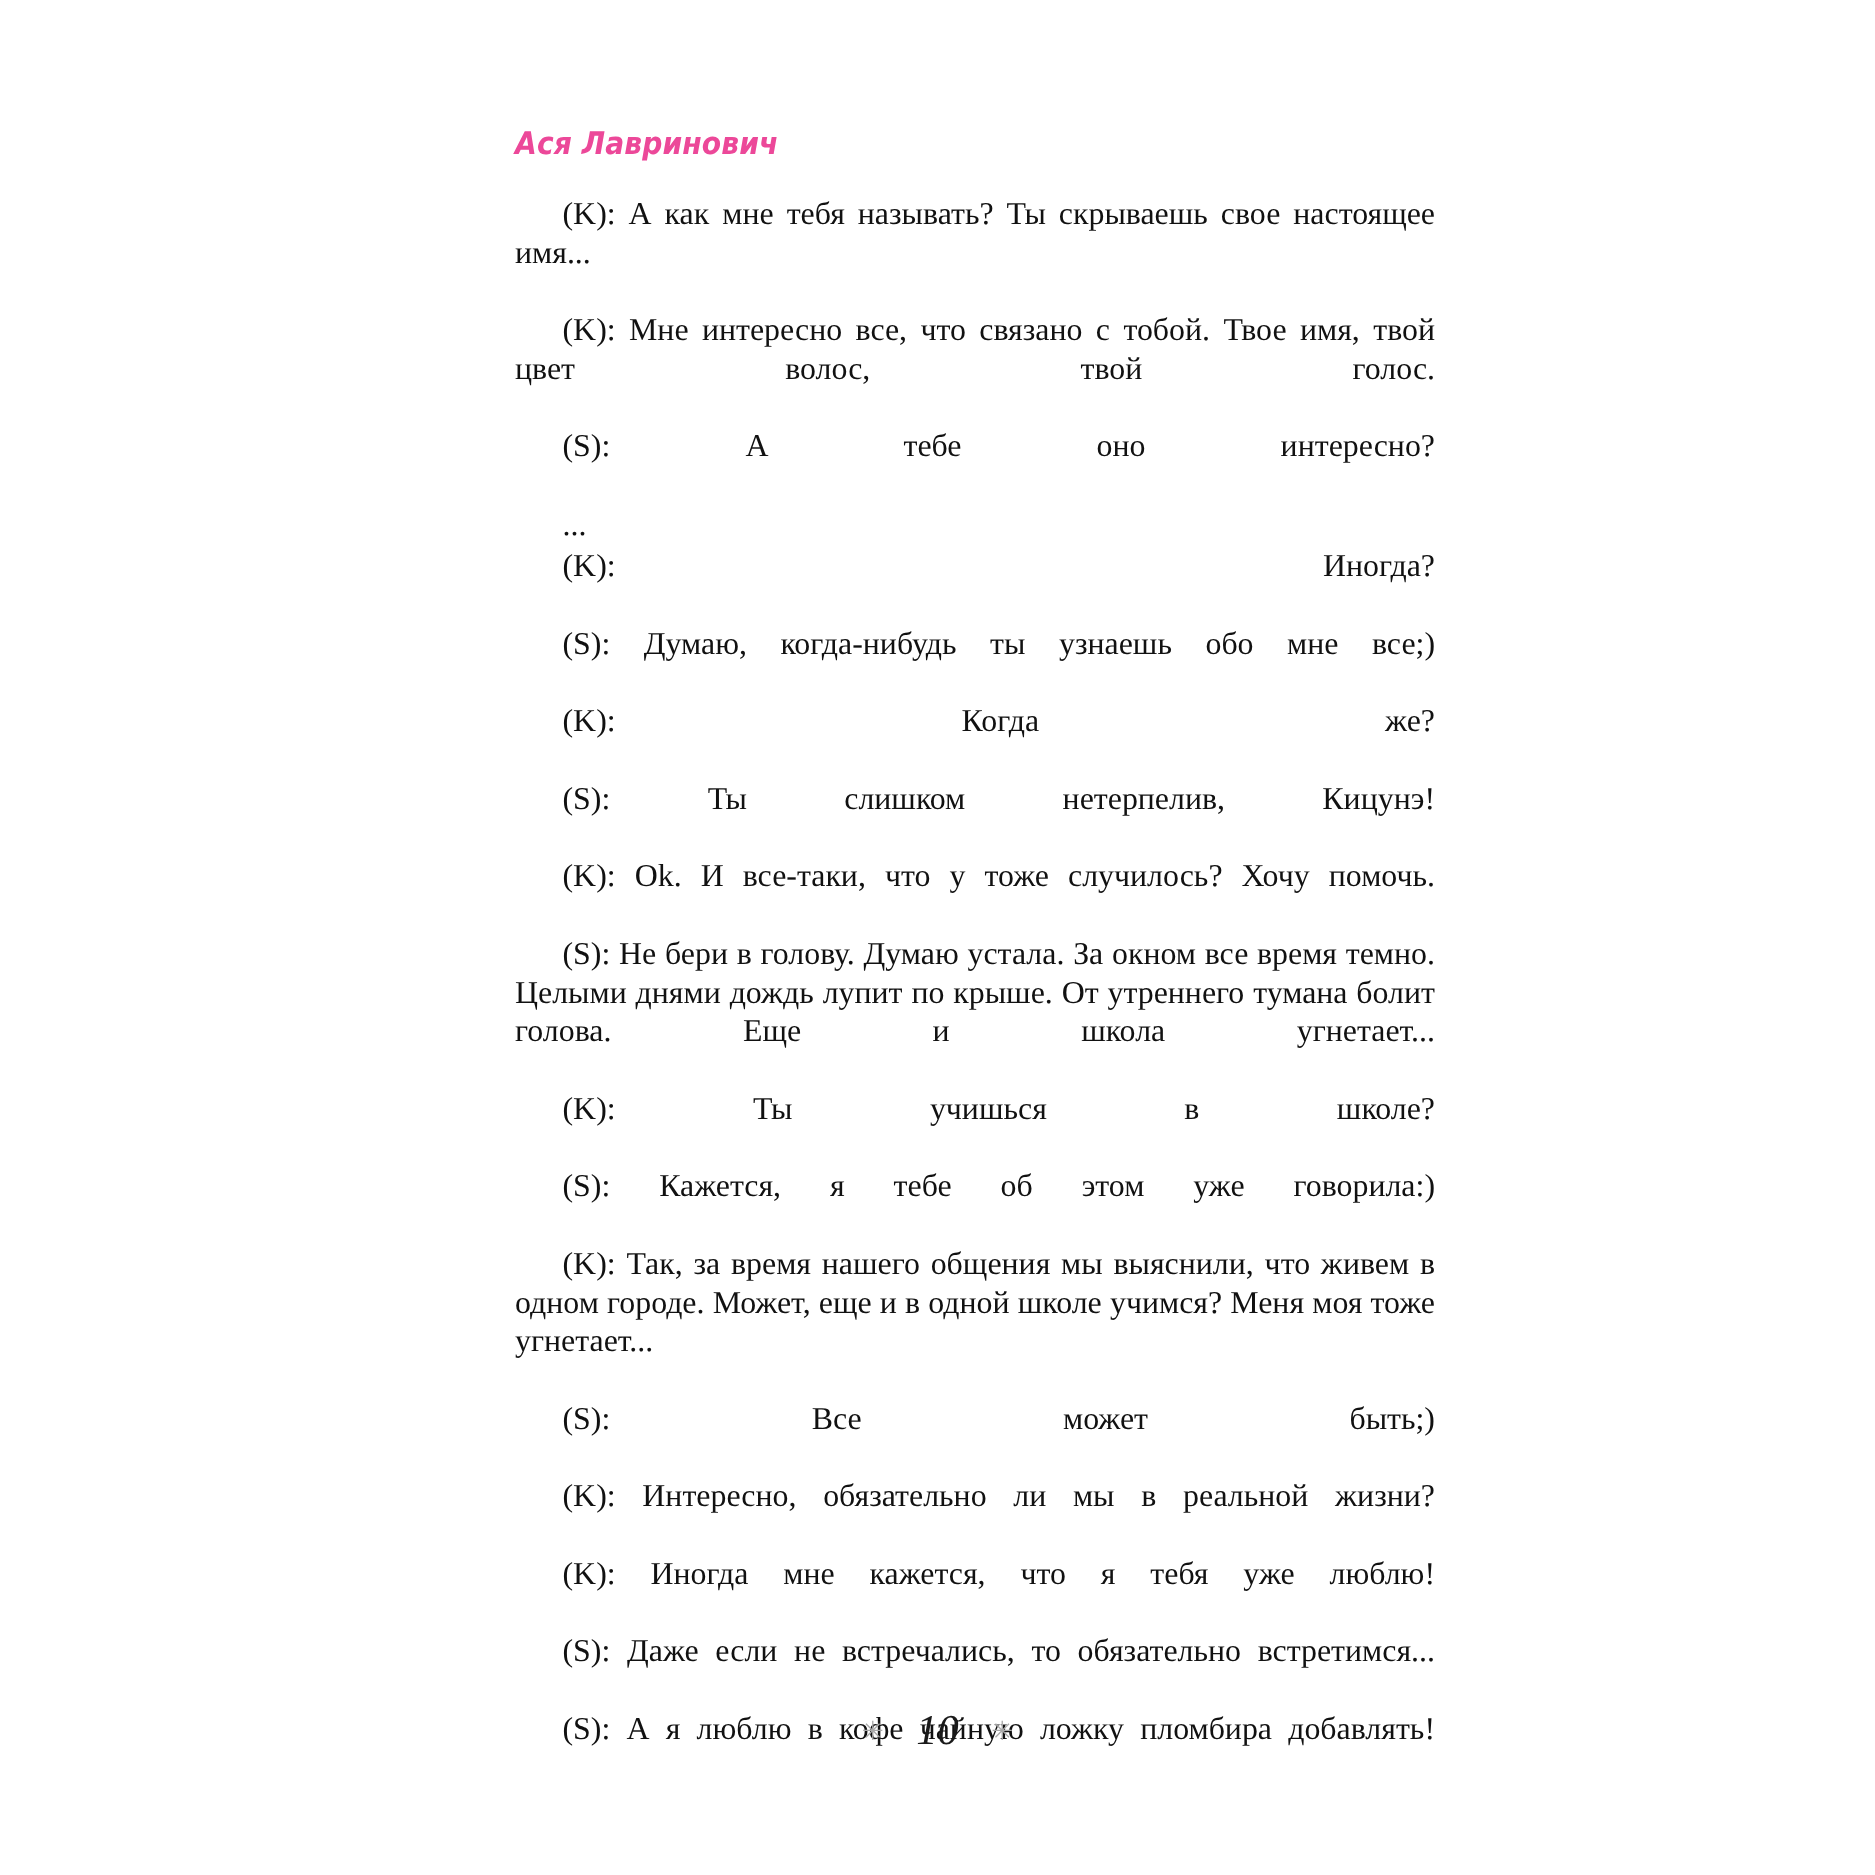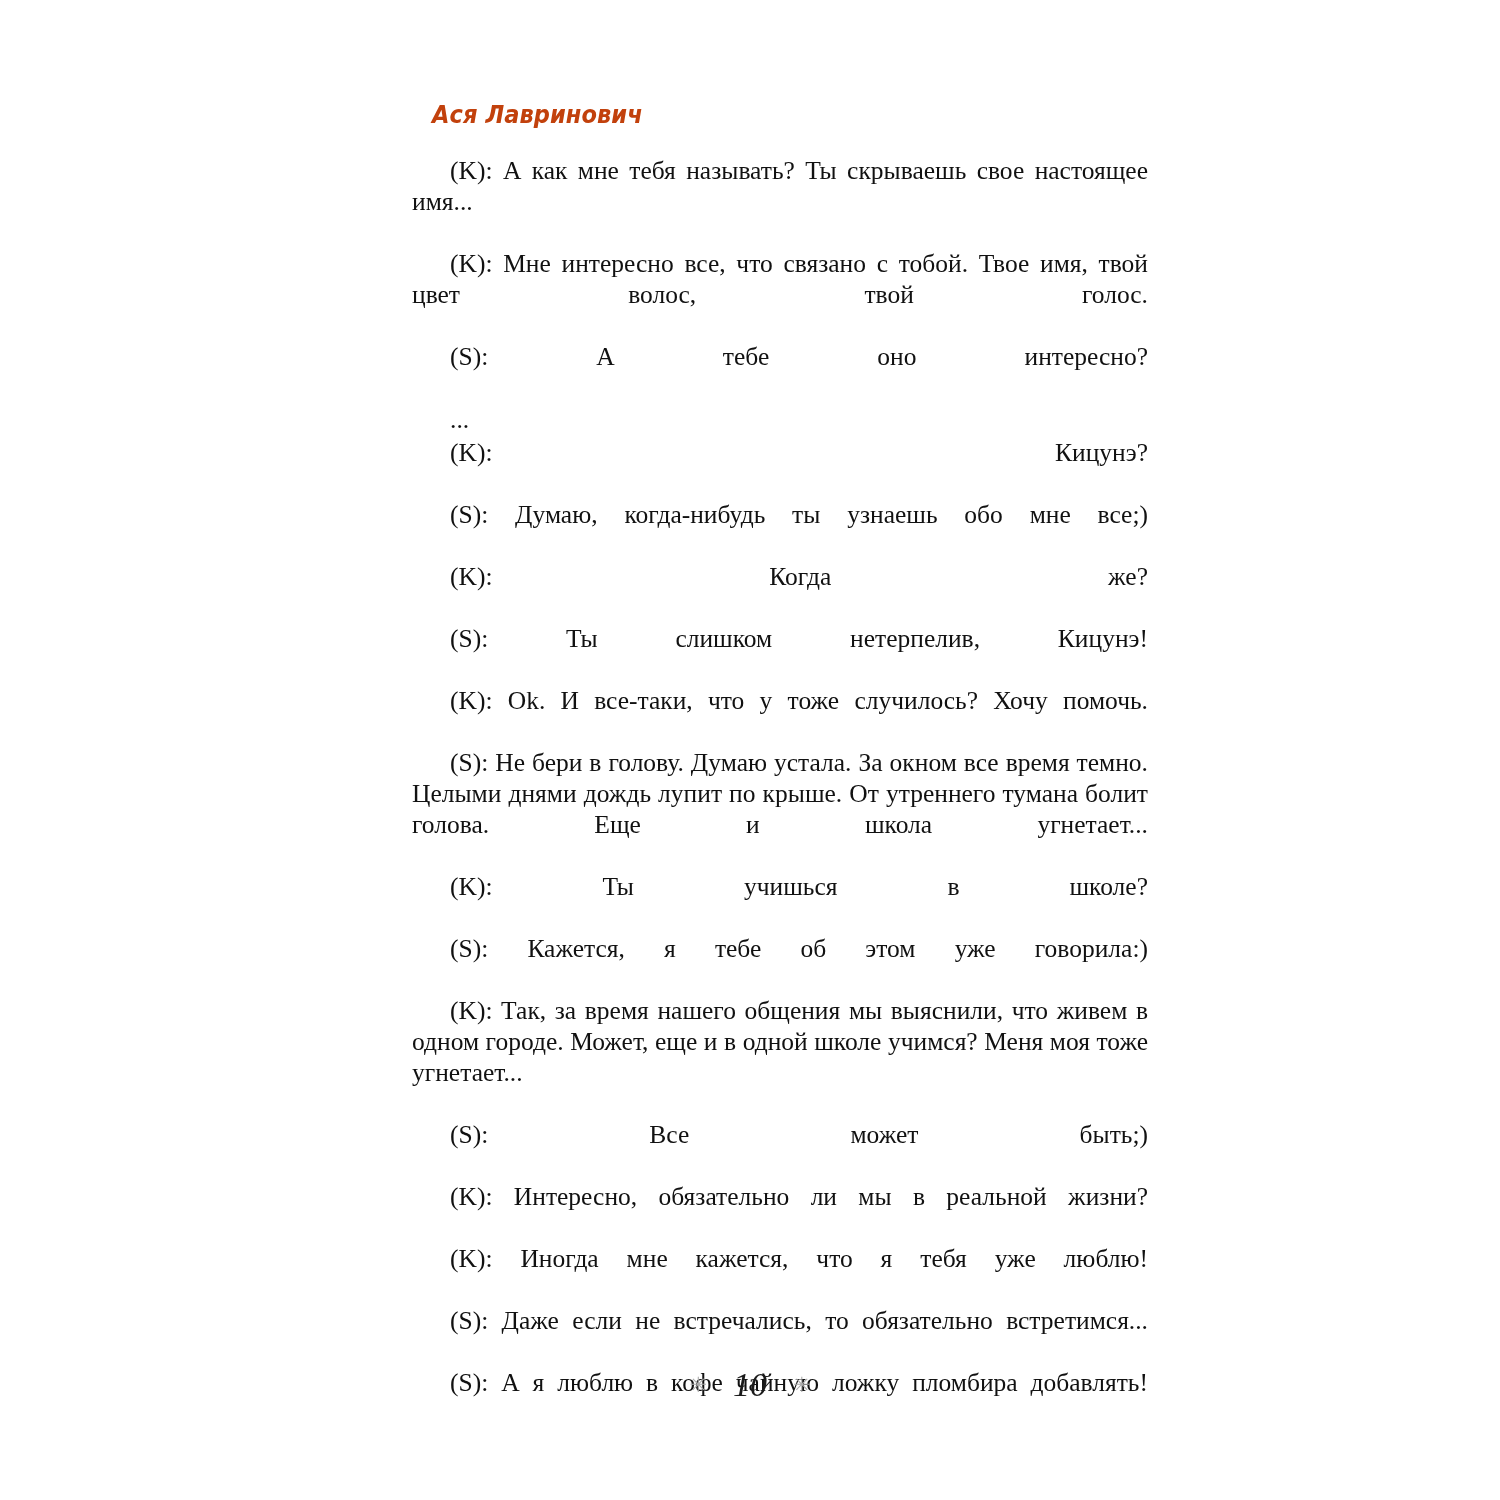--- a/index.html
+++ b/index.html
@@ -20,29 +20,29 @@
     position: relative;
     width: 1500px;
     height: 1500px;
     background: #ffffff;
     box-sizing: border-box;
   }
 
   
   .running-head {
     position: absolute;
-    left: 432px;
+    left: 412px;
     top: 100px;
     width: 736px;
     font-family: "DejaVu Sans Condensed", "Liberation Sans Narrow", "Liberation Sans", sans-serif;
     font-style: italic;
     font-weight: 700;
     font-size: 25px;
     letter-spacing: 0.1px;
-    color: #c2410c;
+    color: #ec4899;
     white-space: nowrap;
   }
 
   
   .textblock {
     position: absolute;
     left: 412px;
     top: 155px;
     width: 736px;
   }
@@ -110,21 +110,21 @@
 <div class="page">
 
   <div class="running-head">Ася Лавринович</div>
 
   <div class="textblock">
 
     <p class="para">(K): А как мне тебя называть? Ты скрываешь свое настоящее имя...</p>
     <p class="para">(K): Мне интересно все, что связано с тобой. Твое имя, твой цвет волос, твой голос.</p>
     <p class="para">(S): А тебе оно интересно?</p>
     <p class="ellipsis-para">...</p>
-    <p class="para">(K): Кицунэ?</p>
+    <p class="para">(K): Иногда?</p>
     <p class="para">(S): Думаю, когда-нибудь ты узнаешь обо мне все;)</p>
     <p class="para">(K): Когда же?</p>
     <p class="para">(S): Ты слишком нетерпелив, Кицунэ!</p>
     <p class="para">(K): Ok. И все-таки, что у тоже случилось? Хочу помочь.</p>
     <p class="para">(S): Не бери в голову. Думаю устала. За окном все время темно. Целыми днями дождь лупит по крыше. От утреннего тумана болит голова. Еще и школа угнетает...</p>
     <p class="para">(K): Ты учишься в школе?</p>
     <p class="para">(S): Кажется, я тебе об этом уже говорила:)</p>
     <p class="para">(K): Так, за время нашего общения мы выяснили, что живем в одном городе. Может, еще и в одной школе учимся? Меня моя тоже угнетает...</p>
     <p class="para">(S): Все может быть;)</p>
     <p class="para">(K): Интересно, обязательно ли мы в реальной жизни?</p>

